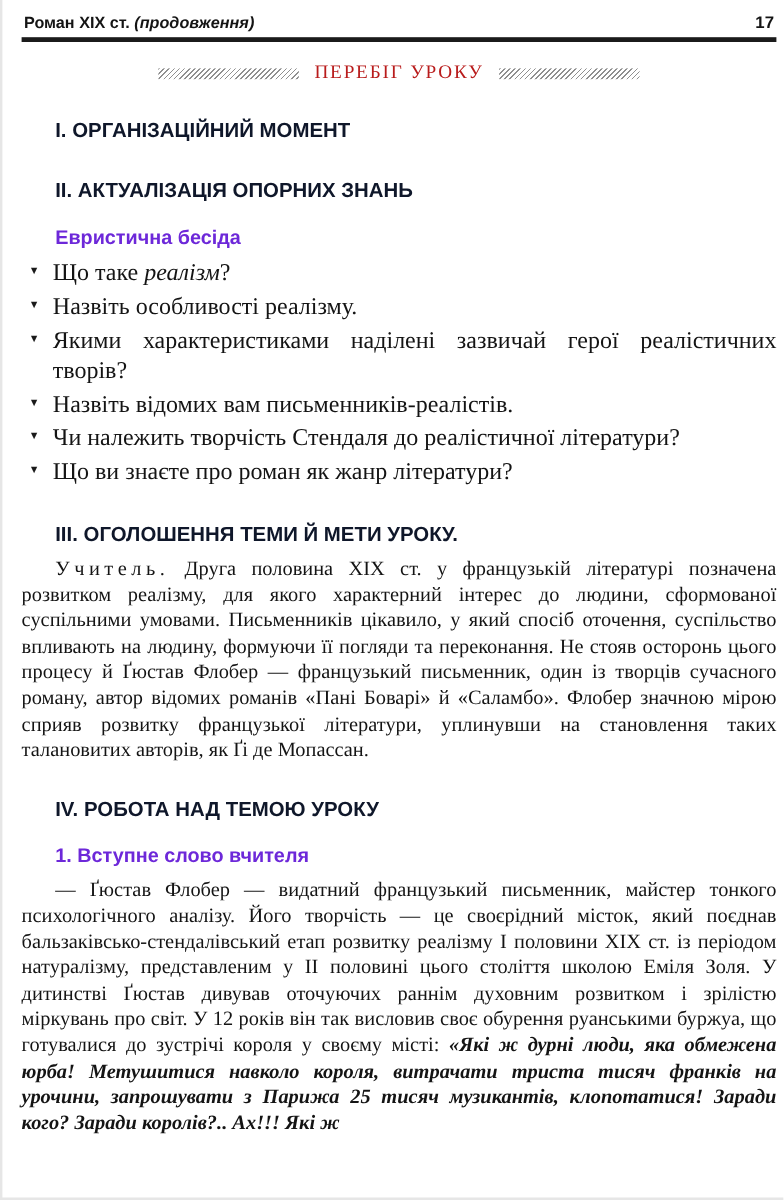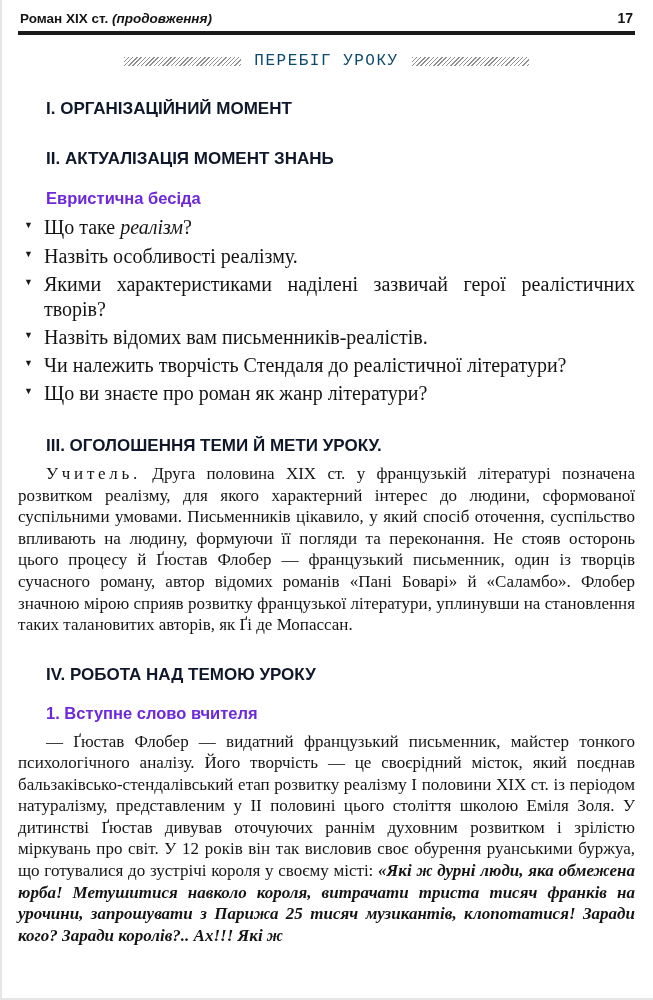--- a/index.html
+++ b/index.html
@@ -2,42 +2,42 @@
 <html><head>
 <meta charset="utf-8">
 <style>
   html,body{margin:0;padding:0;}
   body{
     width:653px;height:1000px;overflow:hidden;background:#fff;color:#141414;
     font-family:"Liberation Serif", serif;
   }
   .page{
     box-sizing:border-box;width:653px;height:1000px;background:#fff;
-    padding:8px 18px 0 18px;position:relative;overflow:hidden;
+    padding:8px 6px 0 18px;position:relative;overflow:hidden;
     box-shadow: inset 2px 0 0 #e6e6e6, inset 0 -2px 0 #e6e6e6;
   }
   
   .runhead{
     display:flex;justify-content:space-between;align-items:baseline;
     font-family:"Liberation Sans", sans-serif;font-size:13.5px;font-weight:bold;
     padding:2px 2px 0 2px;
   }
   .rh-title .it{font-style:italic;}
   .rh-page{font-size:14px;text-align:right;}
   .rule{height:4px;background:#1b1b1b;margin-top:5px;}
   
   .banner{
     margin-top:17px;display:flex;align-items:center;justify-content:center;gap:13px;
   }
   .hatch{
     width:117px;height:9px;display:inline-block;
     background:repeating-linear-gradient(135deg,#8f8f8f 0 1px,transparent 1px 3px);
   }
   .banner-title{
-    font-family:Liberation Mono, monospace;font-size:16px;letter-spacing:1.5px;color:#0c4a6e;
+    font-family:Liberation Serif, serif;font-size:16px;letter-spacing:1.5px;color:#b91c1c;
   }
   
   .h1{
     font-family:"Liberation Sans", sans-serif;font-weight:bold;font-size:17px;
     margin:28px 0 6px 28px;line-height:1.32;color:#0f172a;
   }
   .h2{
     font-family:"Liberation Sans", sans-serif;font-weight:bold;font-size:16.5px;
     margin:17px 0 4px 28px;line-height:1.3;color:#6d28d9;
   }
@@ -64,21 +64,21 @@
   <div class="banner">
     <span class="hatch"></span>
     <span class="banner-title">ПЕРЕБІГ УРОКУ</span>
     <span class="hatch"></span>
   </div>
   <main class="content">
       <div class="h1">
         <div>I. ОРГАНІЗАЦІЙНИЙ МОМЕНТ</div>
       </div>
       <div class="h1">
-        <div>II. АКТУАЛІЗАЦІЯ МОМЕНТ ЗНАНЬ</div>
+        <div>II. АКТУАЛІЗАЦІЯ ОПОРНИХ ЗНАНЬ</div>
       </div>
       <div class="h2">
         <div>Евристична бесіда</div>
       </div>
       <div class="bullets">
         <div class="bullet-item">
           <span class="marker">▼</span>
           <span class="btext"><span>Що таке </span><span class="it">реалізм</span><span>?</span></span>
         </div>
         <div class="bullet-item">

